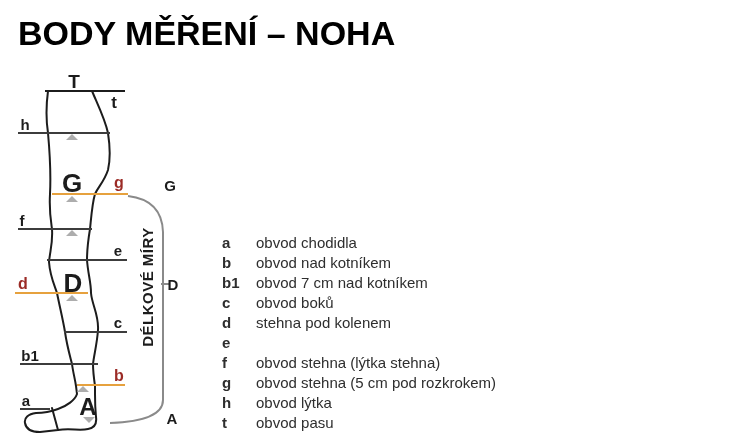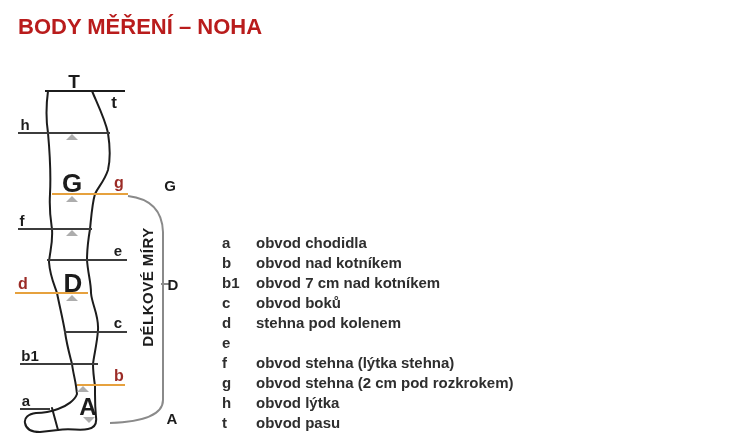--- a/index.html
+++ b/index.html
@@ -2,21 +2,21 @@
 <html><head>
 <meta charset="utf-8">
 <style>
   html,body{margin:0;padding:0;background:#ffffff;}
   #canvas{
     position:relative;width:750px;height:441px;background:#ffffff;overflow:hidden;
     font-family:"Liberation Sans", sans-serif;
   }
   #page-title{
     position:absolute;left:18px;top:14px;margin:0;
-    font-size:22px;font-weight:bold;color:#b91c1c;letter-spacing:0px;
+    font-size:34px;font-weight:bold;color:#000000;letter-spacing:0px;
     font-family:"Liberation Sans", sans-serif;
   }
   #leg-svg{position:absolute;left:0;top:0;}
 
   
   .outline{fill:none;stroke:#1c1c1c;stroke-width:2;stroke-linejoin:round;stroke-linecap:round;}
   .mline{stroke:#3c3c3c;stroke-width:2;}
   .topline{stroke:#1c1c1c;stroke-width:2;}
   .hline{stroke:#e6a13e;stroke-width:2;}
   .bracket{fill:none;stroke:#8a8a8a;stroke-width:2;}
@@ -28,21 +28,21 @@
   .lbl-T{font-size:19px;}
   .lbl-big{font-size:26px;}
   .lbl-A{font-size:24px;}
   .lbl-hl{font-size:16px;fill:#9b2b26;}
   .side-lbl{font-size:15px;letter-spacing:0.5px;}
 
   
   #legend{position:absolute;left:222px;top:233px;}
   .legend-row{display:flex;height:20px;line-height:20px;font-size:15px;color:#2e2e2e;}
   .legend-key{width:34px;font-weight:bold;flex:0 0 34px;}
-  .legend-label{font-weight:bold;white-space:nowrap;}
+  .legend-label{font-weight:normal;white-space:nowrap;}
 </style>
 </head>
 <body>
 
 <div id="canvas">
 
   <h1 id="page-title">BODY MĚŘENÍ – NOHA</h1>
 
   <svg id="leg-svg" width="200" height="441" viewBox="0 0 200 441">
 
@@ -144,21 +144,21 @@
     </div>
     <div class="legend-row">
       <span class="legend-key">e</span>
     </div>
     <div class="legend-row">
       <span class="legend-key">f</span>
       <span class="legend-label">obvod stehna (lýtka stehna)</span>
     </div>
     <div class="legend-row">
       <span class="legend-key">g</span>
-      <span class="legend-label">obvod stehna (2 cm pod rozkrokem)</span>
+      <span class="legend-label">obvod stehna (5 cm pod rozkrokem)</span>
     </div>
     <div class="legend-row">
       <span class="legend-key">h</span>
       <span class="legend-label">obvod lýtka</span>
     </div>
     <div class="legend-row">
       <span class="legend-key">t</span>
       <span class="legend-label">obvod pasu</span>
     </div>
   </div>

